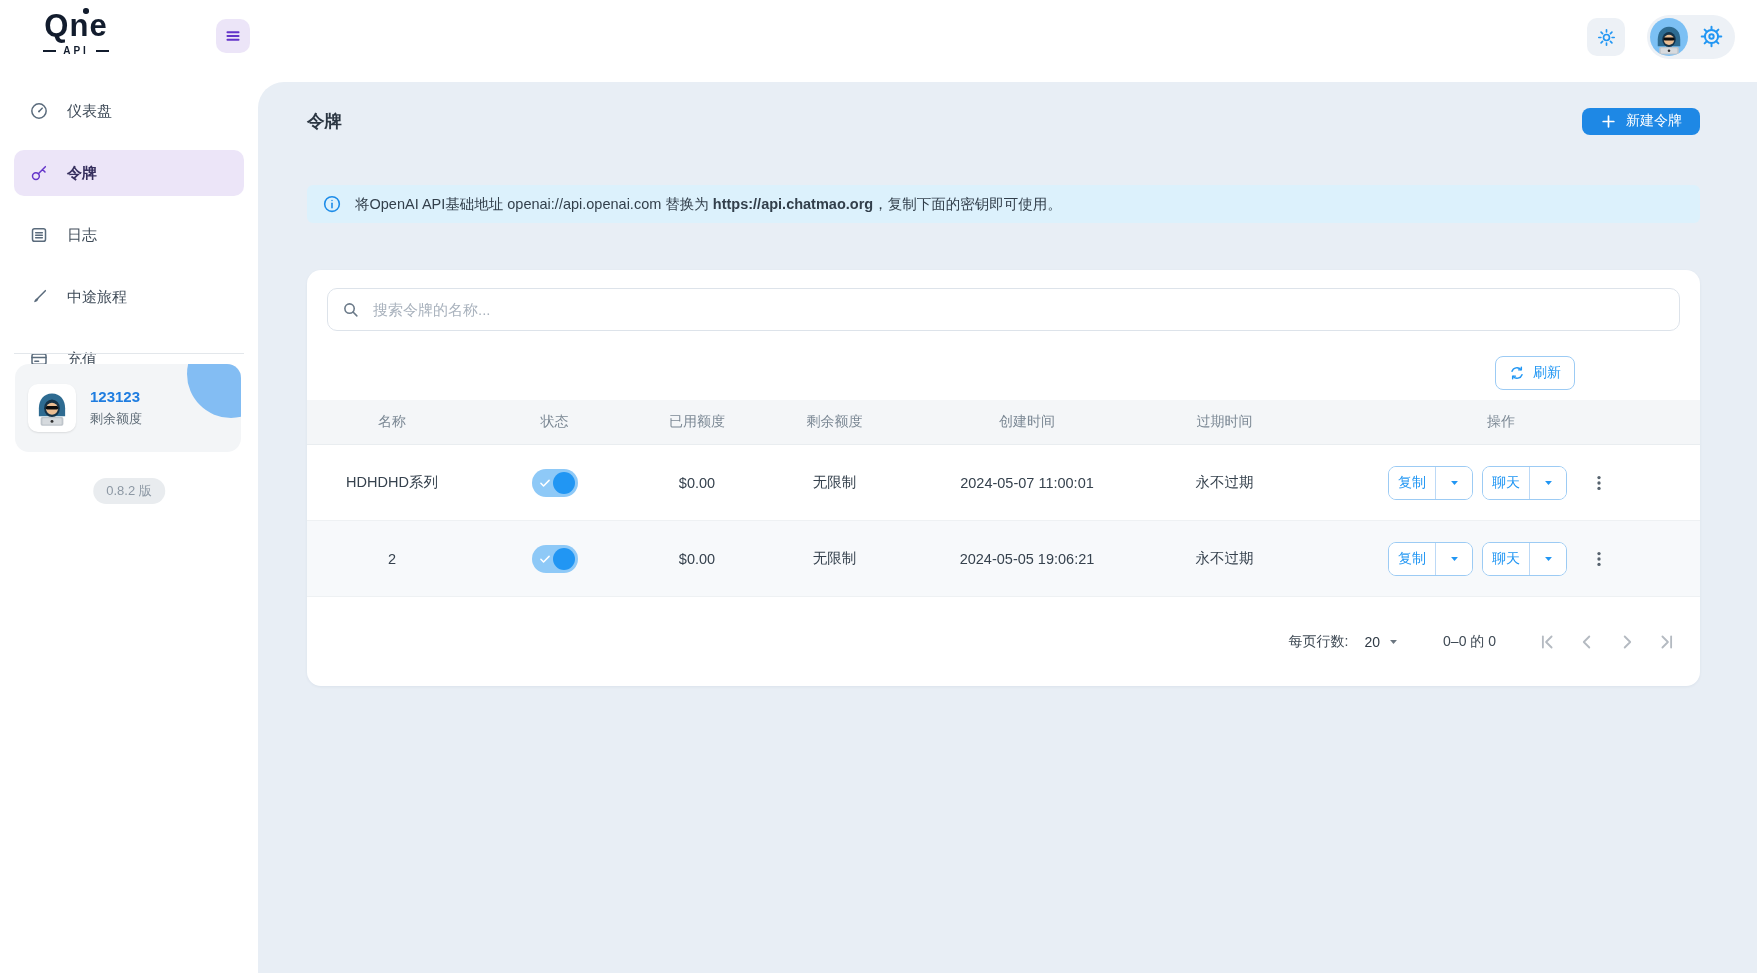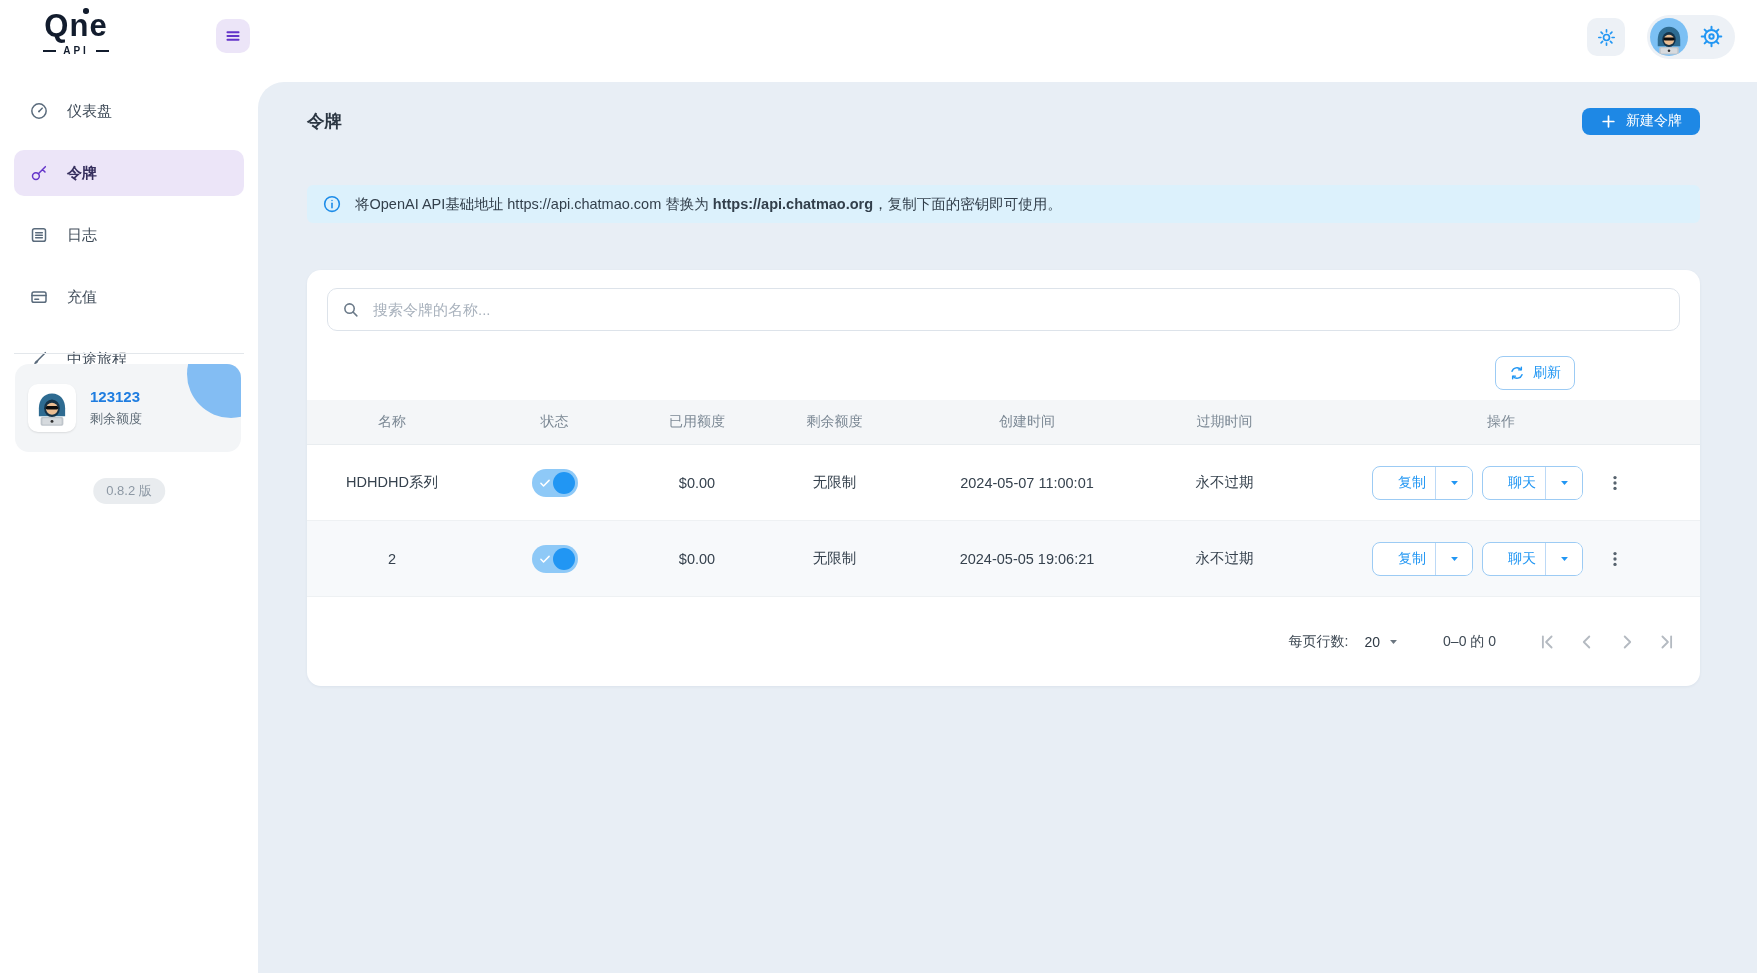--- a/index.html
+++ b/index.html
@@ -83,21 +83,21 @@
   .thead{margin-top:10px;height:44px;background:#f4f6f8;display:flex;align-items:center;border-bottom:1px solid #e9edf0;}
   .th{font-size:14px;color:#7b8894;text-align:center;}
   .trow{height:75px;display:flex;align-items:center;border-bottom:1px solid #eef1f3;}
   .tbody .trow:nth-child(even){background:#f7f9fb;}
   .td{display:flex;align-items:center;justify-content:center;font-size:14.5px;color:#36424e;box-sizing:border-box;}
   .c1{width:170px}.c2{width:155px}.c3{width:130px}.c4{width:145px}.c5{width:240px}.c6{width:155px}.c7{width:398px}
   .actions{gap:9px;}
   .toggle{position:relative;display:inline-block;width:46px;height:28px;border-radius:14px;background:#8ec9f7;cursor:pointer;}
   .toggle .check{position:absolute;left:6px;top:7px;width:14px;height:14px;}
   .toggle .thumb{position:absolute;right:3px;top:3px;width:22px;height:22px;border-radius:50%;background:#2196f3;}
-  .split-btn{display:inline-flex;border:1px solid #9ccbf4;border-radius:8px;overflow:hidden;height:32px;background:#fff;padding-left:16px;}
+  .split-btn{display:inline-flex;border:1px solid #9ccbf4;border-radius:8px;overflow:hidden;height:32px;background:#fff;}
   .seg{border:none;background:#fff;color:#2196f3;font-size:14px;cursor:pointer;font-family:inherit;
        display:flex;align-items:center;justify-content:center;}
   .seg.main{width:46px;}
   .seg.caret{width:37px;border-left:1px solid #bcd9f6;}
   .seg .icn{width:15px;height:15px;}
   .kebab{width:30px;height:34px;border:none;background:transparent;color:#57636e;cursor:pointer;
          display:flex;align-items:center;justify-content:center;margin-left:8px;padding:0;}
   .kebab .icn{width:20px;height:20px;}
 
   .pager{height:89px;display:flex;align-items:center;justify-content:flex-end;padding-right:20px;
@@ -149,34 +149,34 @@
           <svg viewBox="0 0 24 24" fill="none" stroke="currentColor" stroke-width="1.8" stroke-linecap="round" stroke-linejoin="round">
             <rect x="4.2" y="4.5" width="15.6" height="15" rx="2.5"></rect>
             <path d="M8 9.2h8M8 12.2h8M8 15.2h8"></path>
           </svg>
         </span>
     <span class="nav-label">日志</span>
   </div>
   <div class="nav-item ">
     <span class="icn">
           <svg viewBox="0 0 24 24" fill="none" stroke="currentColor" stroke-width="1.8" stroke-linecap="round" stroke-linejoin="round">
+            <path d="M19.6 4.4 10.6 13.4"></path>
+            <path d="M10.9 13.1c-2.6.3-4.2 1.7-4.8 5.2 3.5-.5 4.9-2.2 5.2-4.8z" fill="currentColor" stroke="none"></path>
+          </svg>
+        </span>
+    <span class="nav-label">中途旅程</span>
+  </div>
+  <div class="nav-item ">
+    <span class="icn">
+          <svg viewBox="0 0 24 24" fill="none" stroke="currentColor" stroke-width="1.8" stroke-linecap="round" stroke-linejoin="round">
             <rect x="3.6" y="6" width="16.8" height="12.4" rx="2.2"></rect>
             <path d="M3.6 10.2h16.8M7 14.6h4.5"></path>
           </svg>
         </span>
     <span class="nav-label">充值</span>
-  </div>
-  <div class="nav-item ">
-    <span class="icn">
-          <svg viewBox="0 0 24 24" fill="none" stroke="currentColor" stroke-width="1.8" stroke-linecap="round" stroke-linejoin="round">
-            <path d="M19.6 4.4 10.6 13.4"></path>
-            <path d="M10.9 13.1c-2.6.3-4.2 1.7-4.8 5.2 3.5-.5 4.9-2.2 5.2-4.8z" fill="currentColor" stroke="none"></path>
-          </svg>
-        </span>
-    <span class="nav-label">中途旅程</span>
   </div>
     </nav>
 
   <div class="side-divider"></div>
 
   <div class="user-card">
     <span class="user-avatar-tile">
       <span class="icn">
           <svg viewBox="0 0 48 48">
             <path d="M24 5c-9.5 0-15 7.5-15 17v9h30v-9c0-9.5-5.5-17-15-17z" fill="#2e6b91"></path>
@@ -256,21 +256,21 @@
 
   <div class="notice">
     <span class="icn">
         <svg viewBox="0 0 24 24" fill="none" stroke="currentColor" stroke-width="1.9" stroke-linecap="round">
           <circle cx="12" cy="12" r="8.8"></circle>
           <path d="M12 11v5.4"></path>
           <circle cx="12" cy="7.7" r="0.9" fill="currentColor" stroke="none"></circle>
         </svg>
       </span>
     <span class="notice-text">
-      <span>将OpenAI API基础地址 https://api.chatmao.com 替换为 </span><b>https://api.chatmao.org</b><span>，复制下面的密钥即可使用。</span>
+      <span>将OpenAI API基础地址 openai://api.openai.com 替换为 </span><b>https://api.chatmao.org</b><span>，复制下面的密钥即可使用。</span>
     </span>
   </div>
 
   <div class="card">
     <div class="search-row">
       <div class="search-box">
         <span class="icn">
             <svg viewBox="0 0 24 24" fill="none" stroke="currentColor" stroke-width="2" stroke-linecap="round">
               <circle cx="10.8" cy="10.8" r="5.9"></circle>
               <path d="M15.2 15.2 20 20"></path>

